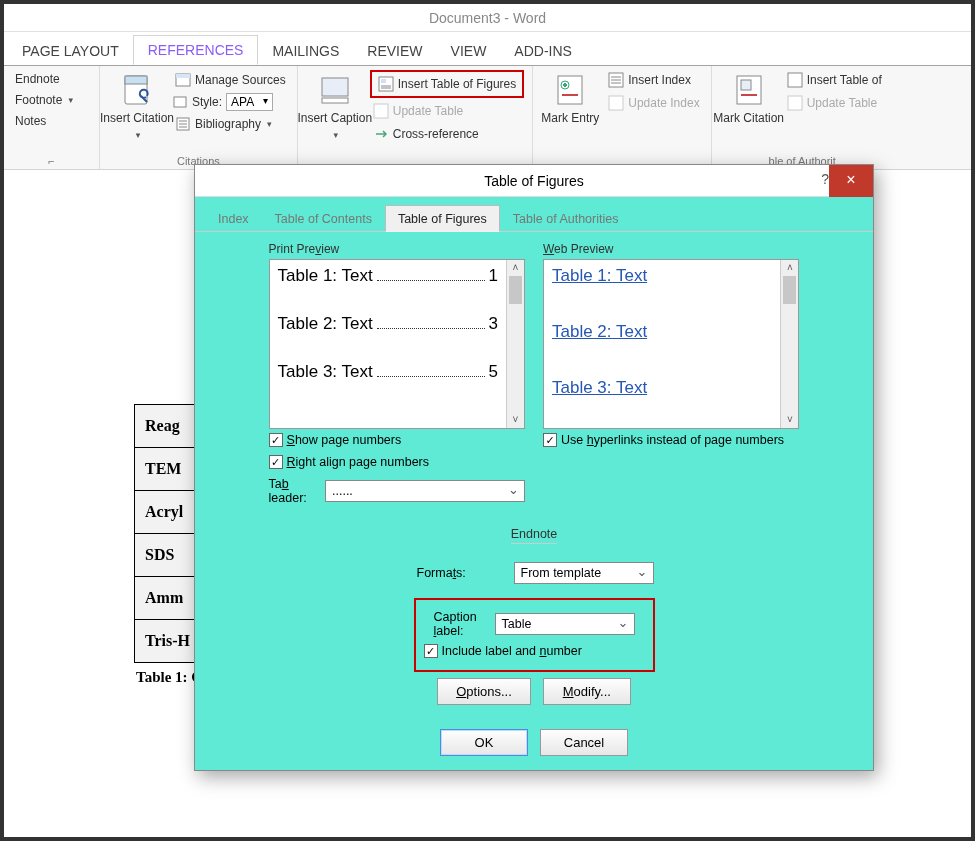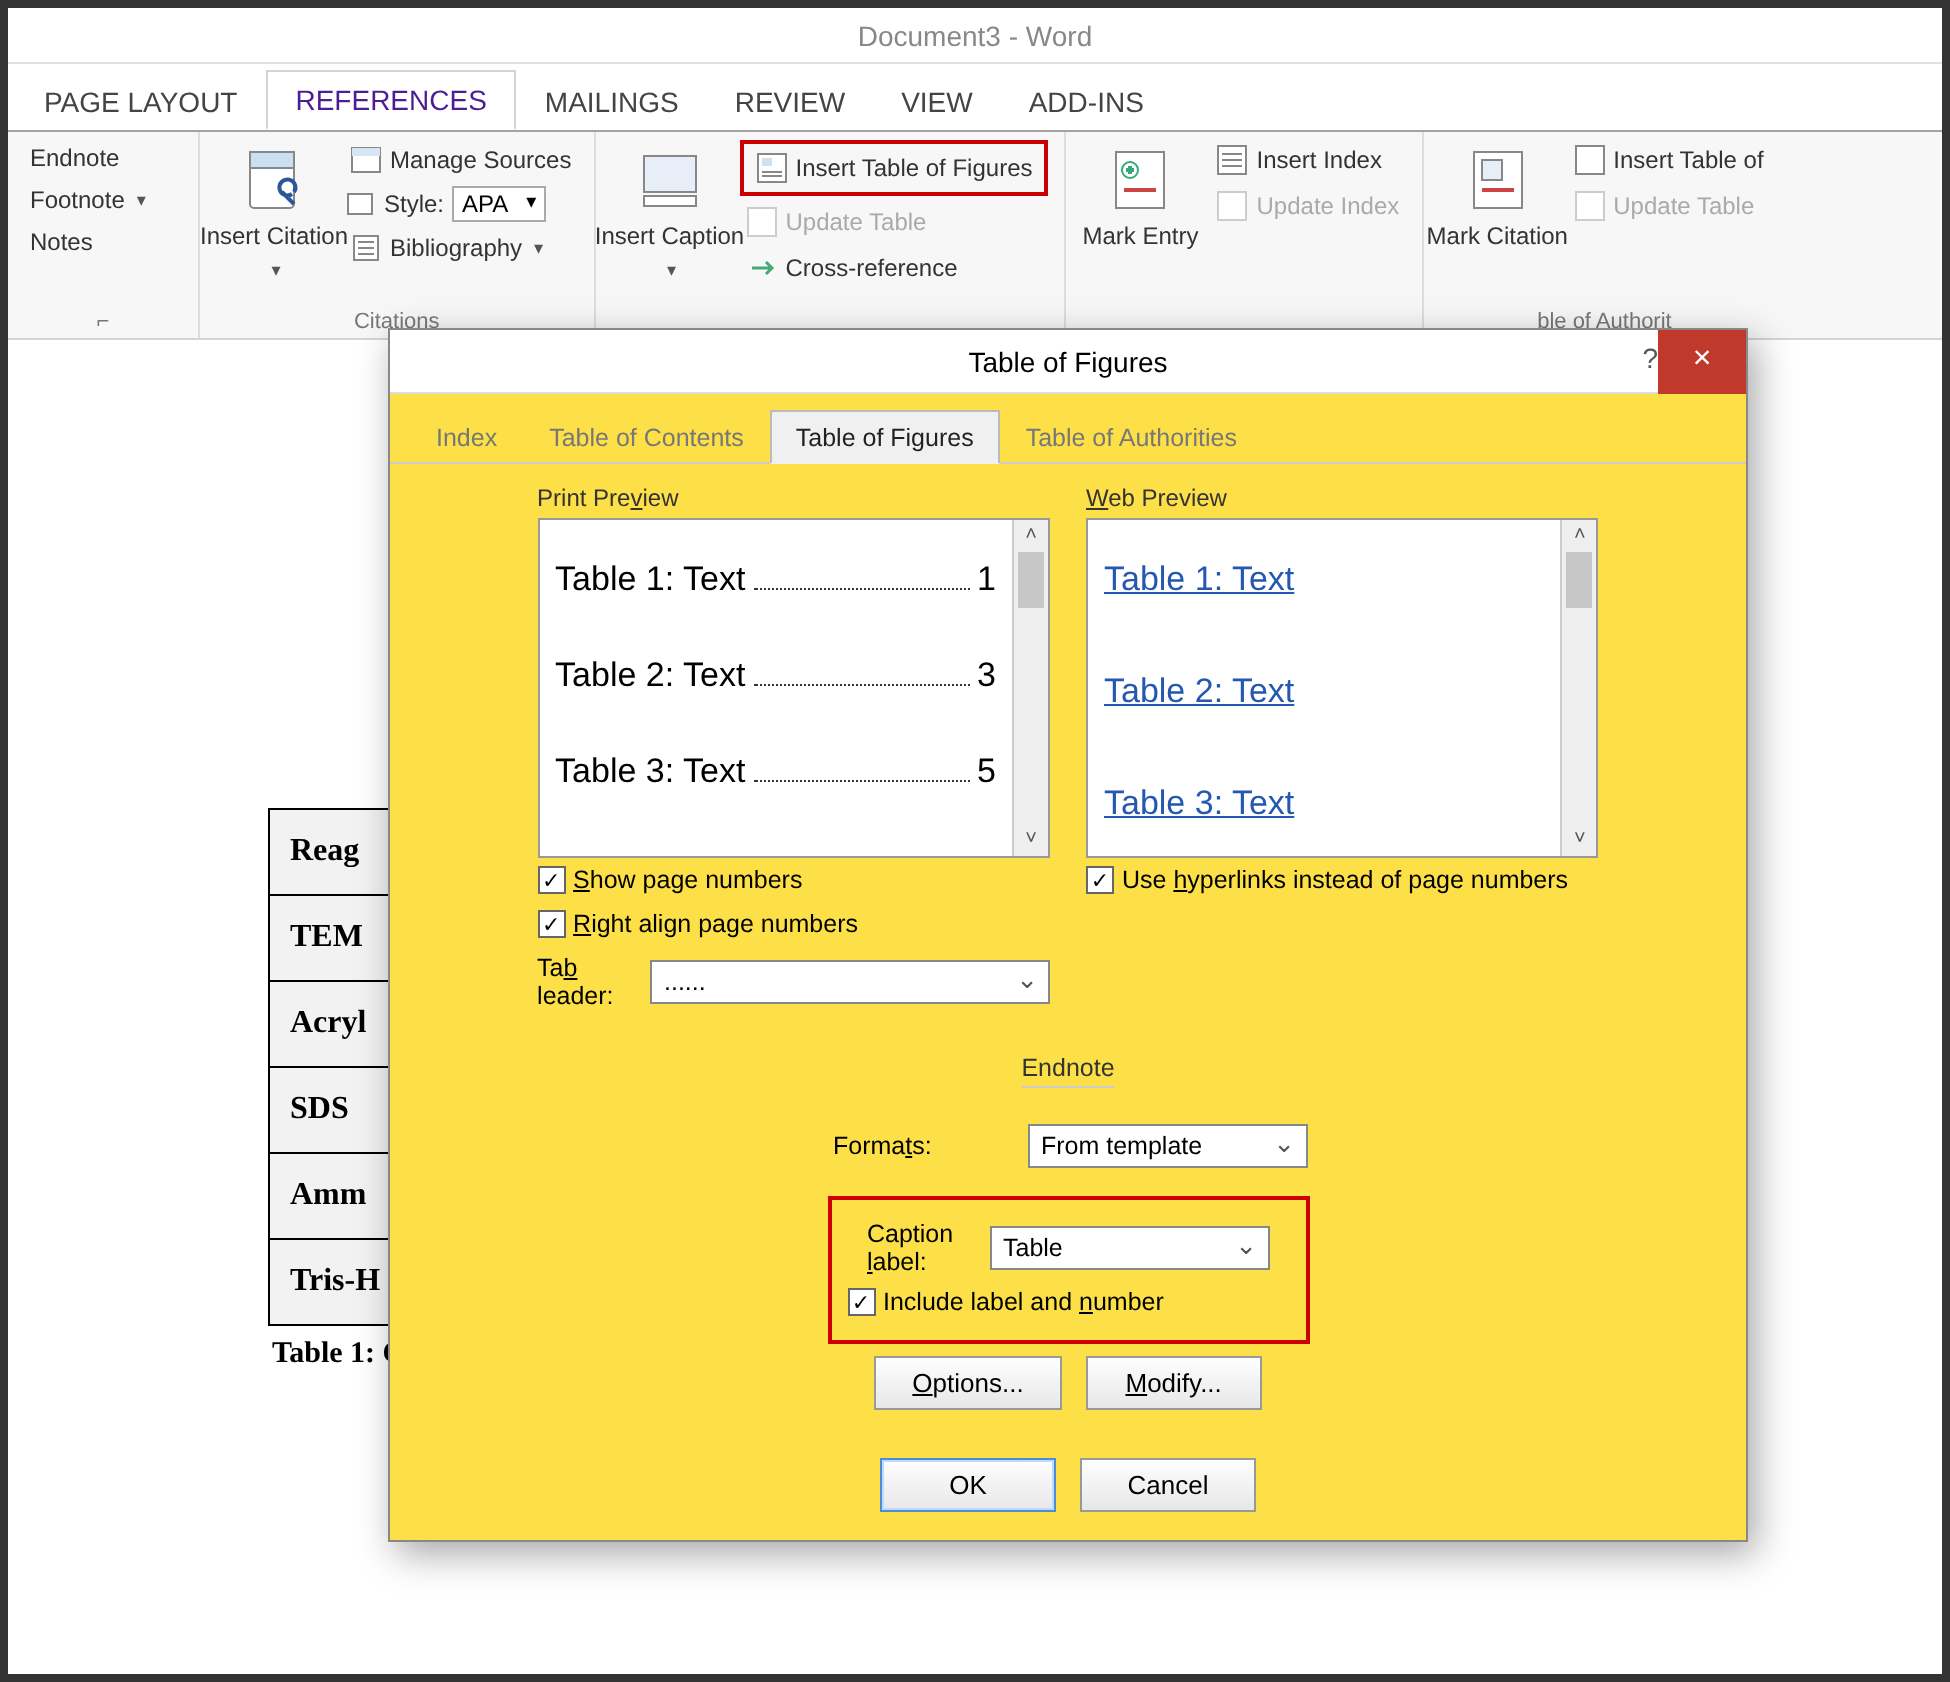--- a/index.html
+++ b/index.html
@@ -1,54 +1,54 @@
 <!DOCTYPE html>
 <html><head>
 <meta charset="utf-8">
 <style>
   * { box-sizing: border-box; font-family: "Segoe UI", Tahoma, sans-serif; }
   body { margin: 0; background: #fff; overflow: hidden; }
   .frame { width: 975px; height: 841px; border: 4px solid #333; position: relative; background: #fff; overflow: hidden; }
   .titlebar { height: 28px; background: #fff; color: #888; font-size: 14px; text-align: center; line-height: 28px; border-bottom: 1px solid #e1e1e1;}
   .ribbon-tabs { height: 34px; display: flex; align-items: flex-end; border-bottom: 1px solid #a3a3a3; padding-left: 4px; background:#fff; }
   .ribbon-tab { padding: 6px 14px; font-size: 14px; color: #444; cursor: pointer; }
-  .ribbon-tab.active { color: #4c1d95; border: 1px solid #d4d4d4; border-bottom: 1px solid #fff; background:#fff; }
+  .ribbon-tab.active { color: #8b5cf6; border: 1px solid #d4d4d4; border-bottom: 1px solid #fff; background:#fff; }
   .ribbon { height: 104px; background: #f7f7f7; border-bottom: 1px solid #d4d4d4; display:flex; position: relative;}
   .ribbon-group { border-right:1px solid #ddd; padding:4px 8px 2px 8px; display:flex; flex-direction:column; justify-content:space-between;}
   .rg-body { display:flex; align-items:flex-start; gap:6px;}
   .rg-label { text-align:center; font-size:11px; color:#777; margin-top:2px;}
   .r-btn { font-size:12px; color:#333; display:flex; align-items:center; gap:4px; padding:2px 3px; cursor:pointer; white-space:nowrap;}
   .r-btn.big { flex-direction:column; align-items:center; width:58px; text-align:center; font-size:12px; line-height:1.15;}
   .r-btn.big .ico { width:36px; height:36px; }
   .ico { width:16px; height:16px; display:inline-flex; align-items:center; justify-content:center; }
   .dd-arrow::after { content:"▾"; font-size:9px; margin-left:2px; color:#555;}
   .style-row { display:flex; align-items:center; gap:4px;}
   .style-select { border:1px solid #aaa; background:#fff; font-size:12px; padding:1px 18px 1px 4px; position:relative;}
   .style-select::after { content:"▾"; position:absolute; right:4px; font-size:10px;}
   .highlight-red { border:2px solid #c00; }
   .doc-area { position:absolute; top:170px; left:0; right:0; bottom:0; background:#fff; padding:230px 0 0 130px;}
   .doc-table { border-collapse:collapse; }
   .doc-table td { border:1px solid #000; padding:12px 10px; font-size:16px; background:#f2f2f2; font-family:"Times New Roman",serif; min-width:60px; font-weight:bold;}
   .caption { font-family:"Times New Roman",serif; font-size:15px; padding:6px 0 0 2px; font-weight:bold;}
 
   
-  .dialog { position:absolute; top:160px; left:190px; width:680px; background:#fde047; border:1px solid #888; box-shadow:4px 6px 18px rgba(0,0,0,.35); z-index:50;}
+  .dialog { position:absolute; top:160px; left:190px; width:680px; background:#5eead4; border:1px solid #888; box-shadow:4px 6px 18px rgba(0,0,0,.35); z-index:50;}
   .dlg-titlebar { height:32px; display:flex; align-items:center; justify-content:center; position:relative; background:#fff; border-bottom:1px solid #ddd; font-size:14px;}
   .dlg-help { position:absolute; right:44px; top:6px; font-size:14px; color:#555;}
   .dlg-close { position:absolute; right:0; top:0; width:44px; height:32px; background:#c0392b; color:#fff; text-align:center; line-height:30px; font-size:16px;}
   .dlg-tabs { display:flex; padding:8px 10px 0 10px; font-size:12.5px; color:#777; gap:0; border-bottom:1px solid #ccc;}
   .dlg-tab { padding:6px 12px 5px; cursor:pointer; border:1px solid transparent; border-bottom:none;}
   .dlg-tab.active { border:1px solid #bbb; border-bottom:1px solid #f0f0f0; background:#f0f0f0; color:#222; margin-bottom:-1px;}
   .dlg-body { padding:10px 16px 14px 16px; display:flex; flex-direction:column; gap:6px;align-items:center;}
   .previews { display:flex; gap:18px; }
   .preview-col { flex:1; display:flex; flex-direction:column; }
   .preview-label { font-size:12px; margin-bottom:3px; color:#333;}
   .preview-label u { text-decoration:underline;}
   .preview-box { height:170px; border:1px solid #999; background:#fff; display:flex; position:relative;}
-  .preview-content { flex:1; padding:20px 8px; overflow:hidden; font-family:"Times New Roman",serif; font-size:17px;}
+  .preview-content { flex:1; padding:6px 8px; overflow:hidden; font-family:"Times New Roman",serif; font-size:17px;}
   .pv-row { display:flex; align-items:baseline; margin-bottom:28px; white-space:nowrap;}
   .dots { flex:1; border-bottom:1.5px dotted #333; margin:0 4px 3px 4px;}
   .hlink { color:#2458b3; text-decoration:underline; cursor:pointer; display:block; margin-bottom:36px; font-size:17px;}
   .sbar { width:18px; background:#efefef; border-left:1px solid #ccc; position:relative;}
   .sbar .up, .sbar .dn { position:absolute; left:0; right:0; height:16px; text-align:center; font-size:10px; color:#555; line-height:16px;}
   .sbar .up { top:0;} .sbar .dn{ bottom:0;}
   .sbar .thumb { position:absolute; top:16px; left:2px; right:2px; height:28px; background:#c7c7c7;}
   .chk-row { font-size:12.5px; margin:4px 0; display:flex; align-items:center; gap:4px;}
   .chk { width:14px; height:14px; border:1px solid #666; display:inline-flex; align-items:center; justify-content:center; font-size:11px; background:#fff;}
   .leader-row { display:flex; align-items:center; gap:10px; font-size:12.5px; margin-top:4px;}

